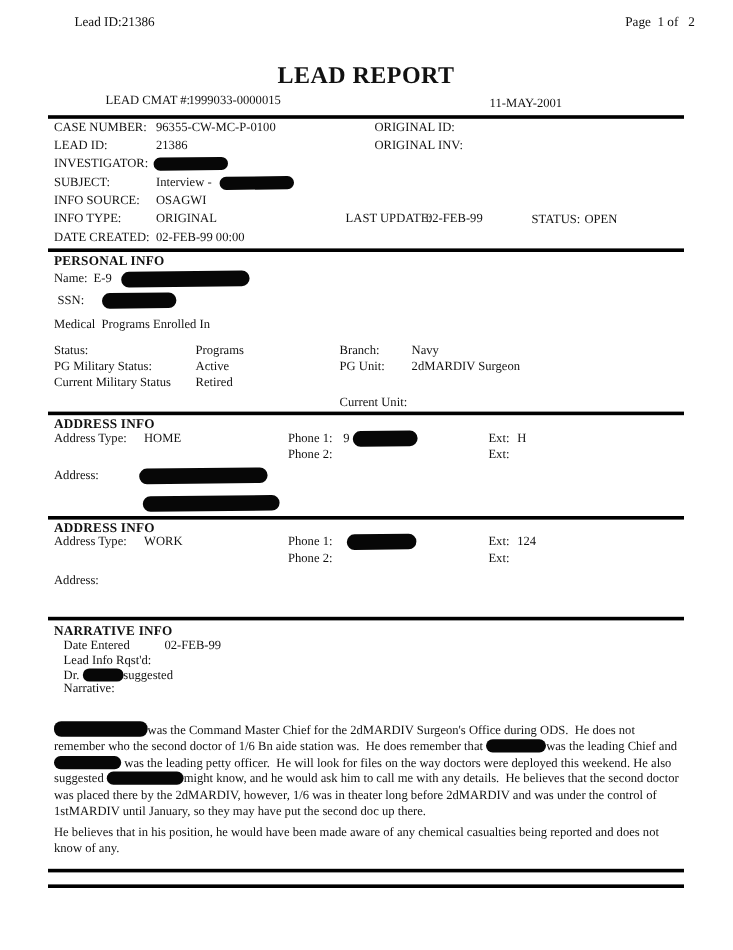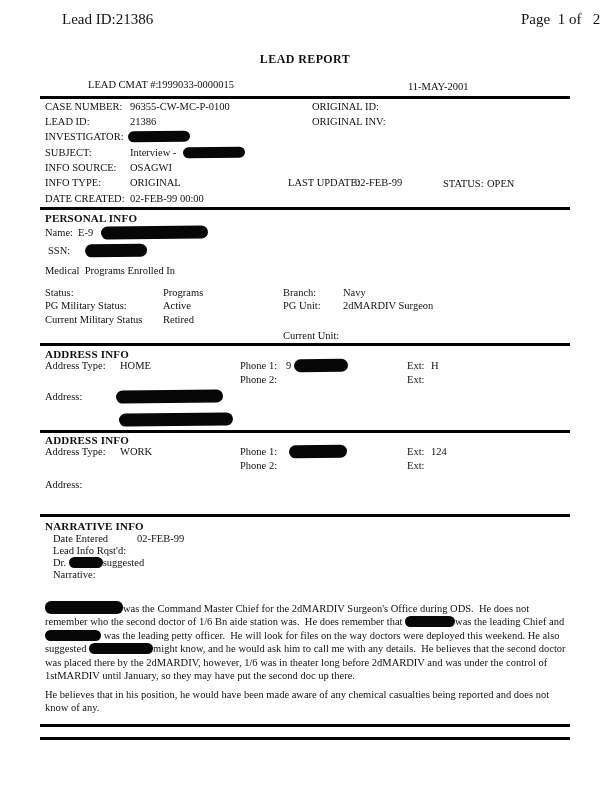--- a/index.html
+++ b/index.html
@@ -1,23 +1,23 @@
 <!DOCTYPE html>
 <html><head>
 <meta charset="utf-8">
 <style>
   html,body{margin:0;padding:0;background:#fff;}
   .page{position:relative;width:611px;height:792px;background:#fff;color:#111;
         font-family:"Liberation Serif","DejaVu Serif",serif;overflow:hidden;}
   .abs{position:absolute;}
   .t{font-size:10.5px;line-height:12px;white-space:pre;}
-  .sm{font-size:15px;line-height:11px;white-space:pre;}
+  .sm{font-size:11px;line-height:11px;white-space:pre;}
   .b{font-weight:normal;}
   .h{font-size:11px;font-weight:bold;letter-spacing:0.2px;white-space:pre;}
-  .title{text-align:center;font-weight:bold;font-size:12px;letter-spacing:0.4px;}
+  .title{text-align:center;font-weight:bold;font-size:20px;letter-spacing:0.4px;}
   .rule{position:absolute;left:40px;width:530px;height:3px;background:#000;}
   .rule-thin{height:2.5px;}
   .redact{display:inline-block;background:#070707;border-radius:6px;height:11px;vertical-align:-2px;}
   .redact-abs{position:absolute;background:#070707;border-radius:7px;transform:rotate(-0.6deg);}
   .para{font-size:10.5px;line-height:13.4px;white-space:pre-wrap;}
 </style>
 </head>
 <body>
 
 <div class="page">

